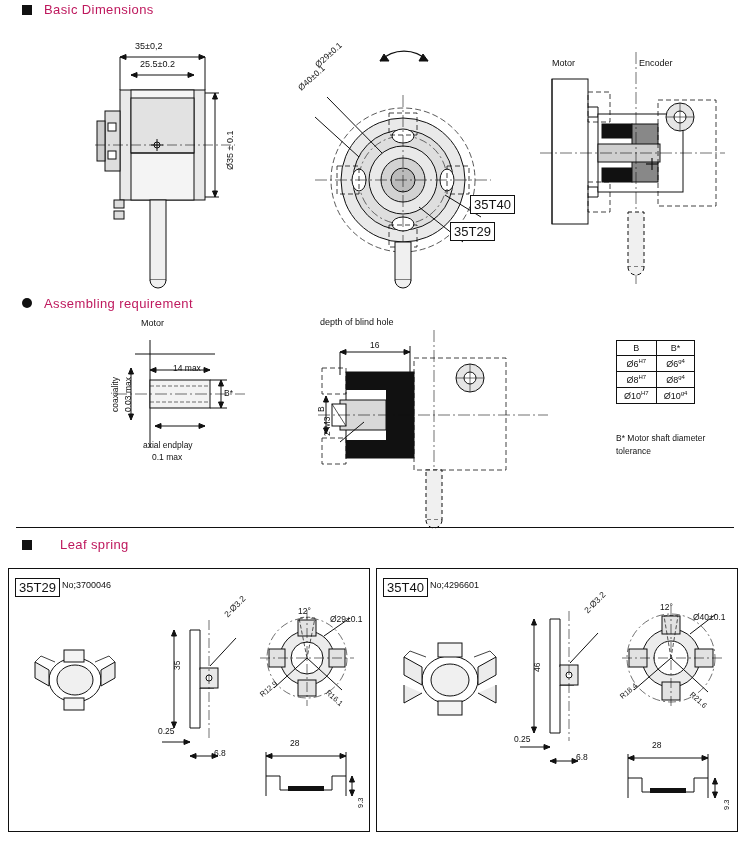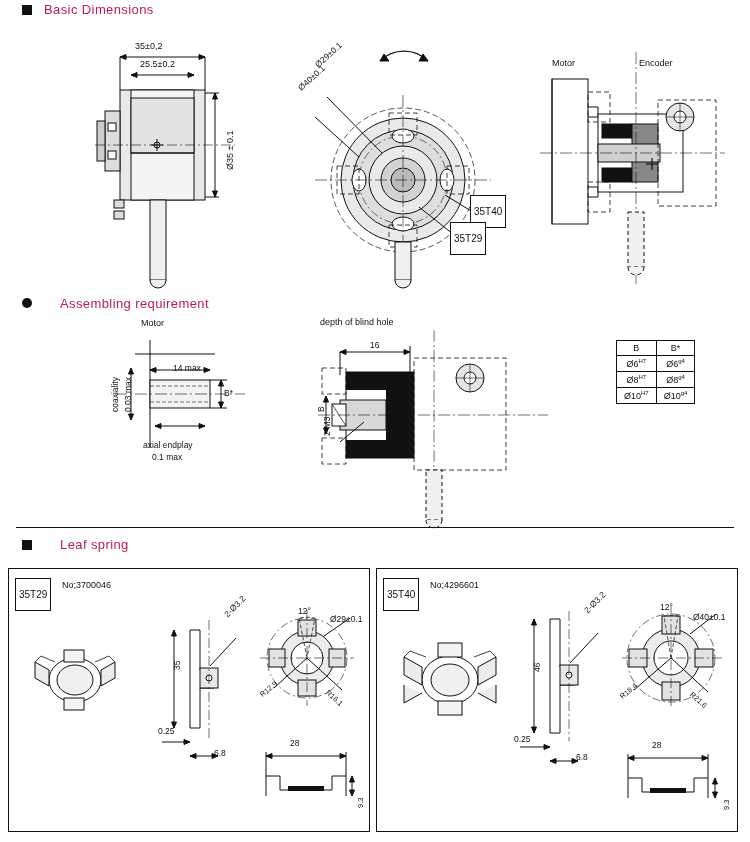--- a/index.html
+++ b/index.html
@@ -7,21 +7,21 @@
   #page{position:relative;width:750px;height:842px;overflow:hidden;background:#fff;}
   .abs{position:absolute;}
   .ttl{font-size:13px;letter-spacing:.4px;color:#be185d;}
   .sq{width:10px;height:10px;background:#111;}
   .dot{width:10px;height:10px;border-radius:50%;background:#111;}
   .lbl{font-size:9px;color:#111;white-space:nowrap;}
   .lbl7{font-size:7.5px;color:#111;white-space:nowrap;}
   .lbl8{font-size:8.5px;color:#111;white-space:nowrap;}
   .rot90{transform:rotate(-90deg);transform-origin:0 0;}
   .box{border:1px solid #111;}
-  .tag{border:1px solid #111;padding:10px 3px;font-size:10px;background:#fff;white-space:nowrap;}
+  .tag{border:1px solid #111;padding:1px 3px;font-size:13px;background:#fff;white-space:nowrap;}
   table.bt{border-collapse:collapse;font-size:9px;}
   table.bt td,table.bt th{border:1px solid #111;padding:2px 7px;text-align:center;font-weight:normal;}
   sup{font-size:6px;}
   .divline{border-top:1px solid #111;}
   svg{display:block;overflow:visible;}
 </style>
 </head>
 <body>
 
 <div id="page">
@@ -165,21 +165,21 @@
 
         <line x1="106" y1="112" x2="118" y2="112" stroke-width="1.2"></line>
         <line x1="112" y1="106" x2="112" y2="118" stroke-width="1.2"></line>
       </g>
     </svg>
   </div>
   <div class="abs lbl" style="left:552px;top:58px;">Motor</div>
   <div class="abs lbl" style="left:626px;top:58px;margin-left:13px;">Encoder</div>
 
   <div class="abs dot" style="left:22px;top:298px;"></div>
-  <div class="abs ttl" style="left:60px;top:296px;text-align:right;">Assembling requirement</div>
+  <div class="abs ttl" style="left:44px;top:296px;text-align:right;">Assembling requirement</div>
 
   <div class="abs" style="left:95px;top:328px;">
     <svg width="215" height="145" viewBox="0 0 215 145">
       <g stroke="#111" fill="none" stroke-width="1">
 
         <line x1="55" y1="12" x2="55" y2="120"></line>
         <line x1="40" y1="26" x2="120" y2="26"></line>
 
         <rect x="55" y="52" width="60" height="28" fill="#f2f2f2"></rect>
         <line x1="55" y1="58" x2="115" y2="58" stroke-dasharray="4 2" stroke-width="0.6"></line>
@@ -279,20 +279,21 @@
           <td>Ø8<sup>H7</sup></td>
           <td>Ø8<sup>g4</sup></td>
         </tr>
         <tr>
           <td>Ø10<sup>H7</sup></td>
           <td>Ø10<sup>g4</sup></td>
         </tr>
       </tbody>
     </table>
   </div>
+  <div class="abs lbl8" style="left:616px;top:432px;width:110px;line-height:13px;white-space:normal;">B*  Motor shaft diameter tolerance</div>
 
   <div class="abs divline" style="left:16px;top:527px;width:718px;"></div>
   <div class="abs sq" style="left:22px;top:540px;"></div>
   <div class="abs ttl" style="left:60px;top:537px;">Leaf spring</div>
 
   <div class="abs box" style="left:8px;top:568px;width:360px;height:262px;"></div>
   <div class="abs box" style="left:376px;top:568px;width:360px;height:262px;"></div>
 
   <div class="abs tag" style="left:15px;top:578px;">35T29</div>
   <div class="abs lbl" style="left:62px;top:580px;">No;3700046</div>

